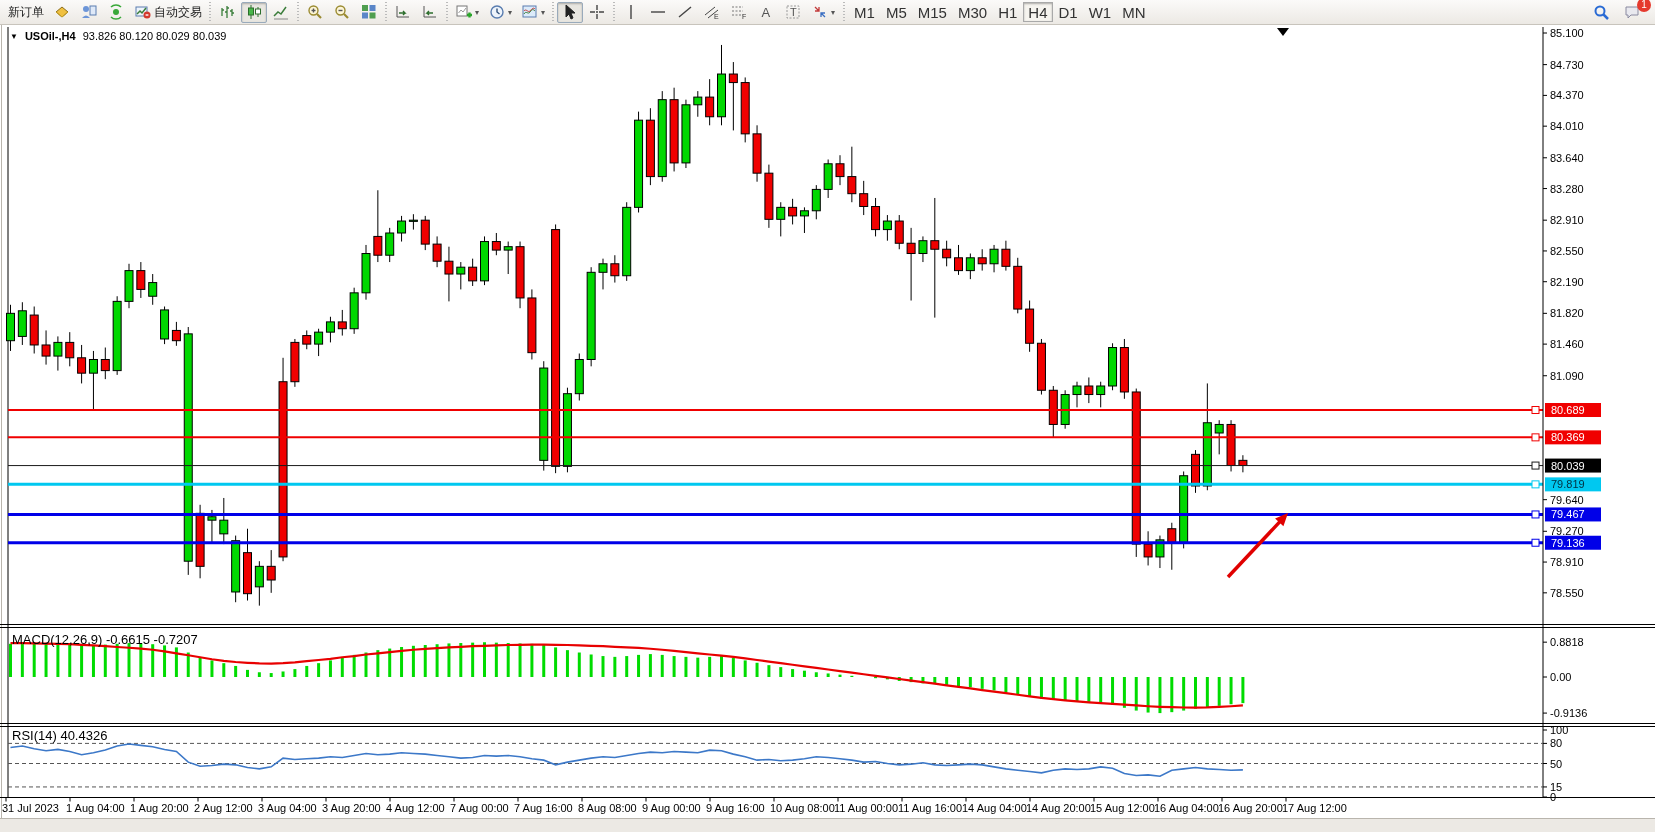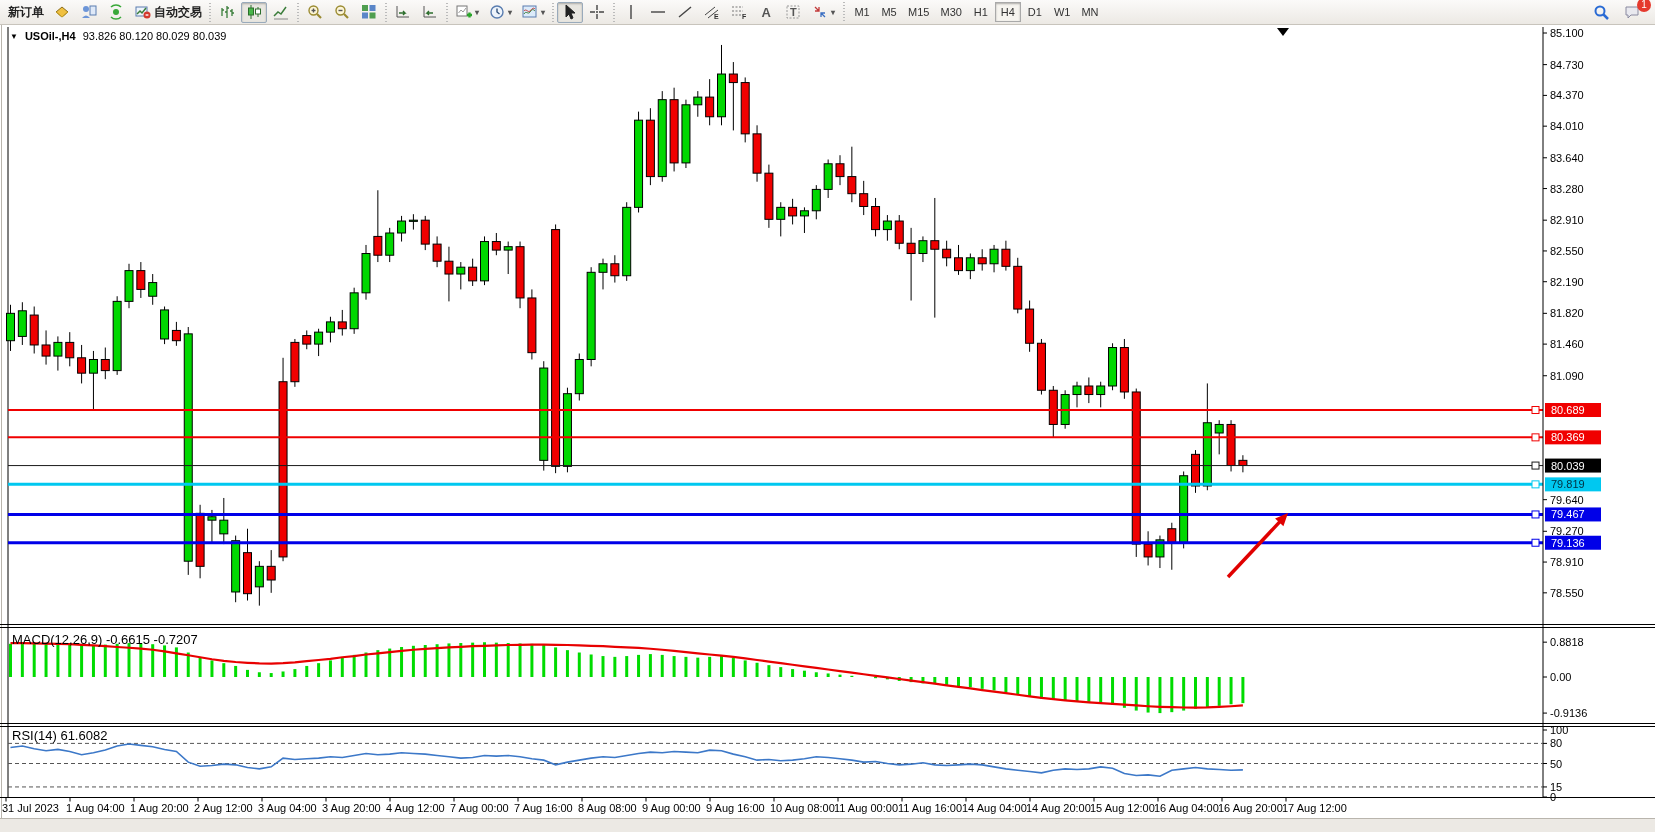--- a/index.html
+++ b/index.html
@@ -8,42 +8,42 @@
   
   #toolbar { position:absolute; left:0; top:0; width:1655px; height:25px;
     background:linear-gradient(#fbfaf9,#ece9e4); border-bottom:1px solid #c8c4bc;
     display:flex; align-items:center; padding:0 4px; gap:2px; }
   .tb-btn { height:21px; min-width:22px; display:flex; align-items:center; justify-content:center;
     gap:2px; padding:0 3px; border:1px solid transparent; border-radius:2px; font-size:12px; color:#222;
     cursor:default; white-space:nowrap; }
   .tb-btn.active { border-color:#9ab; background:#e8e6e0; box-shadow:inset 0 1px 2px rgba(0,0,0,.25); }
   .tb-sep { width:5px; height:20px; margin:0 2px;
     background:repeating-linear-gradient(#bbb 0 1px, transparent 1px 3px); width:2px; }
-  .tf-btn { height:20px; min-width:26px; font-size:11px; color:#333; display:flex;
+  .tf-btn { height:20px; min-width:26px; font-size:15px; color:#333; display:flex;
     align-items:center; justify-content:center; padding:0 4px; border:1px solid transparent; }
   .tf-btn.active { background:#f6f4ef; border:1px solid #a9a9a9; box-shadow:inset 0 1px 2px rgba(0,0,0,.3); }
   .tb-right { margin-left:auto; display:flex; align-items:center; gap:6px; padding-right:6px; }
   .badge { position:absolute; top:-5px; right:-7px; background:#e53a2e; color:#fff; font-size:10px;
     border-radius:50%; width:14px; height:14px; display:flex; align-items:center; justify-content:center; }
   
   #chart-wrap { position:absolute; left:0; top:25px; width:1655px; height:807px; background:#fff; }
   #chart-header { position:absolute; left:10px; top:5px; font-size:11px; color:#000; z-index:5;
     display:flex; gap:7px; align-items:center; }
   #macd-label, #rsi-label { position:absolute; left:12px; font-size:13px; color:#000; z-index:5; }
   #macd-label { top:607px; }
   #rsi-label  { top:703px; }
   #bottom-strip { position:absolute; left:0; bottom:0; width:1655px; height:14px; background:#ece9e4;
     border-top:1px solid #b9b5ad; }
   svg text { font-family:"Liberation Sans", sans-serif; }
 </style>
 </head>
 <body>
 
 <div id="toolbar">
-  <span id="tb-groups" style="display:flex;align-items:flex-end;gap:1px;font-weight:bold;">
+  <span id="tb-groups" style="display:flex;align-items:flex-start;gap:1px;">
       <span class="tb-btn">
         <span>新订单</span>
       </span>
       <span class="tb-btn">
         <svg width="18" height="18" viewBox="0 0 18 18">
           <path d="M3 9 l6-5 6 5 -6 5z" fill="#f0c040" stroke="#8a6d1a"></path>
           <path d="M3 9 l6 5 6-5" fill="none" stroke="#caa52a"></path>
         </svg>
       </span>
       <span class="tb-btn">
@@ -237,21 +237,21 @@
   </span>
 </div>
 
 <div id="chart-wrap">
   <div id="chart-header">
     <span style="font-size:8px;">▼</span>
     <b>USOil-,H4</b>
     <span>93.826 80.120 80.029 80.039</span>
   </div>
   <div id="macd-label">MACD(12,26,9) -0.6615 -0.7207</div>
-  <div id="rsi-label">RSI(14) 61.6082</div>
+  <div id="rsi-label">RSI(14) 40.4326</div>
   <svg id="chart-svg" width="1655" height="793" viewBox="0 25 1655 793" style="position:absolute;left:0;top:0;">
       <rect x="0" y="25" width="1655" height="793" fill="#ffffff"></rect>
       <line x1="1.5" y1="25" x2="1.5" y2="818" stroke="#b9b5ad"></line>
       <line x1="8" y1="27" x2="8" y2="797.5" stroke="#000" stroke-width="1"></line>
       <line x1="10.5" y1="304.7945999999994" x2="10.5" y2="350.9483999999999" stroke="#000000" stroke-width="1"></line>
       <rect x="6.5" y="313.3416000000001" width="8" height="27.35039999999941" fill="#00d800" stroke="#000000"></rect>
       <line x1="22.35" y1="302.23049999999927" x2="22.35" y2="344.9654999999993" stroke="#000000" stroke-width="1"></line>
       <rect x="18.35" y="310.7775" width="8" height="25.640999999999792" fill="#00d800" stroke="#000000"></rect>
       <line x1="34.2" y1="306.50399999999905" x2="34.2" y2="353.5125" stroke="#000000" stroke-width="1"></line>
       <rect x="30.200000000000003" y="315.05099999999976" width="8" height="29.91449999999952" fill="#f00000" stroke="#000000"></rect>

